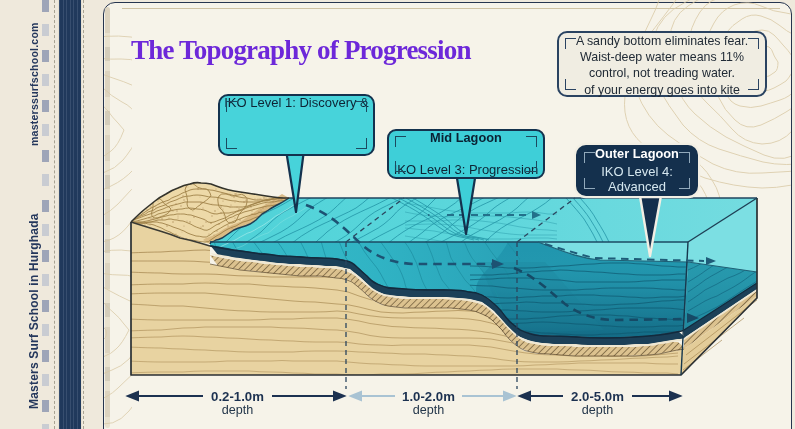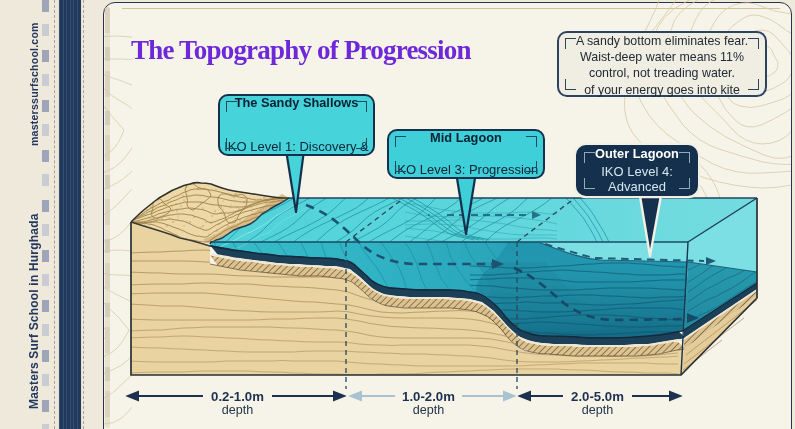--- a/index.html
+++ b/index.html
@@ -37,21 +37,21 @@
   .br-br{right:6px;bottom:5px;border-right-width:1.5px;border-bottom-width:1.5px;}
 
   .info-box{left:557px;top:31px;width:210px;height:66px;background:#f0ede2;
             border:2px solid #2a4361;color:#212b36;font-size:12.4px;line-height:16.2px;}
   .info-box .br{border-color:#2a4361;}
 
   .callout{border:2.4px solid #14324e;color:#0e2435;line-height:14.4px;}
   .callout .title-line{font-weight:bold;font-size:12.8px;color:#0b2133;}
   .callout .body-line{font-size:13px;}
   .callout-1{left:218px;top:94px;width:157px;height:62px;background:#47d3da;}
-  .callout-2{left:387px;top:129px;width:158px;height:50px;background:#3ecfd8;}
+  .callout-2{left:387px;top:129px;width:158px;height:50px;background:#3ecfd8;border-radius:9px;}
   .callout-3{left:576px;top:145px;width:122px;height:51px;background:#14304d;
              border-color:#14304d;box-shadow:0 0 0 2.2px #f2efe4;color:#d4e6ee;}
   .callout-3 .title-line{color:#ffffff;}
   .callout-3 .br{border-color:#91a9bb;}
 
   svg.diagram{position:absolute;left:0;top:0;}
   svg text{font-family:"Liberation Sans",sans-serif;}
 </style>
 </head>
 <body>
@@ -498,21 +498,20 @@
     <div>Waist-deep water means 11%</div>
     <div>control, not treading water.</div>
     <div>of your energy goes into kite</div>
   </div>
 
   <div class="bracketed callout callout-1">
     <i class="br br-tl"></i>
     <i class="br br-tr"></i>
     <i class="br br-bl"></i>
     <i class="br br-br"></i>
-    <div class="title-line">The Sandy Shallows</div>
     <div class="body-line">IKO Level 1: Discovery &amp;</div>
   </div>
 
   <div class="bracketed callout callout-2">
     <i class="br br-tl"></i>
     <i class="br br-tr"></i>
     <i class="br br-bl"></i>
     <i class="br br-br"></i>
     <div class="title-line">Mid Lagoon</div>
     <div class="body-line">IKO Level 3: Progression</div>

